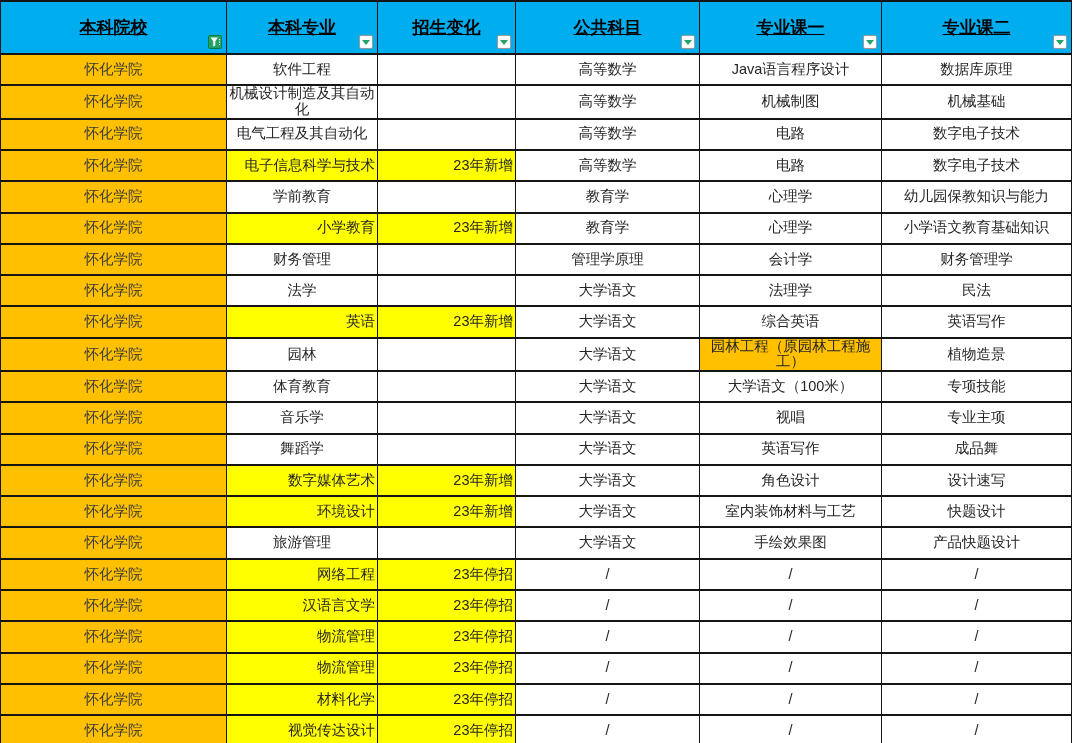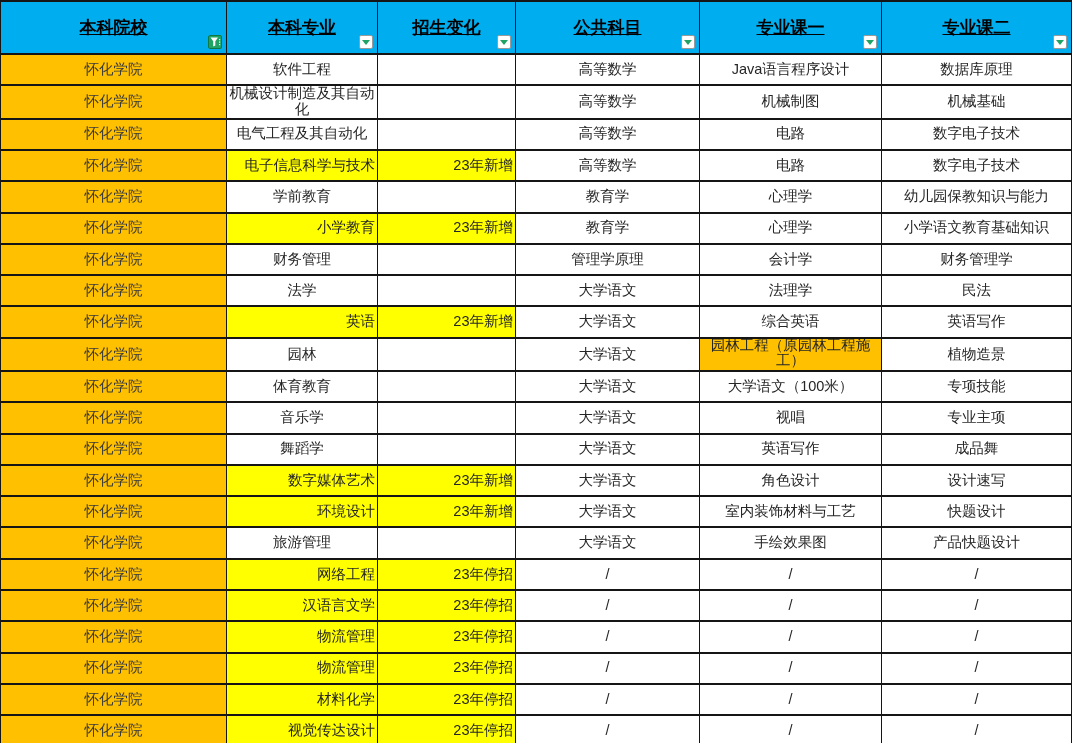--- a/index.html
+++ b/index.html
@@ -43,21 +43,21 @@
   tbody td{
     height:31.3px;
     font-size:14.5px;
     color:#262626;
     padding:0 2px;
     line-height:1.08;
     word-break:break-all;
   }
   td.college{background:var(--college-bg);color:#3a3a3a;}
   td.hl-yellow{background:var(--hl-yellow);text-align:right;}
-  td.hl-orange{background:var(--hl-orange);font-family:Liberation Mono, monospace;}
+  td.hl-orange{background:var(--hl-orange);}
   
   .hdr-icon{
     position:absolute;
     right:4px;bottom:4px;
     width:14px;height:14px;
     display:flex;align-items:center;justify-content:center;
     border-radius:2px;
   }
   .hdr-icon.funnel{
     background:var(--filter-green);

